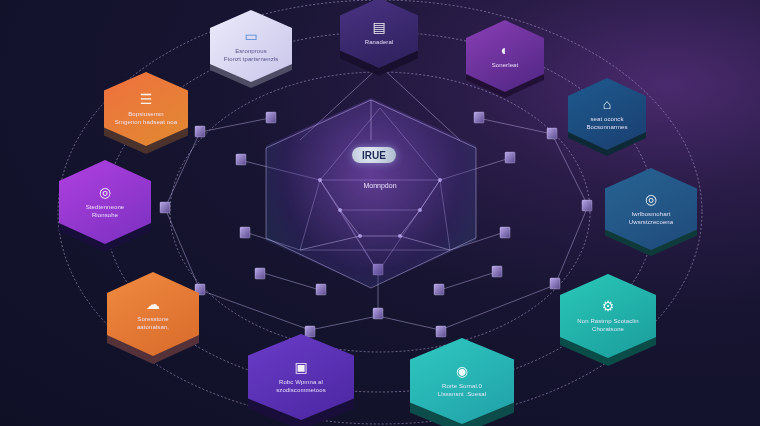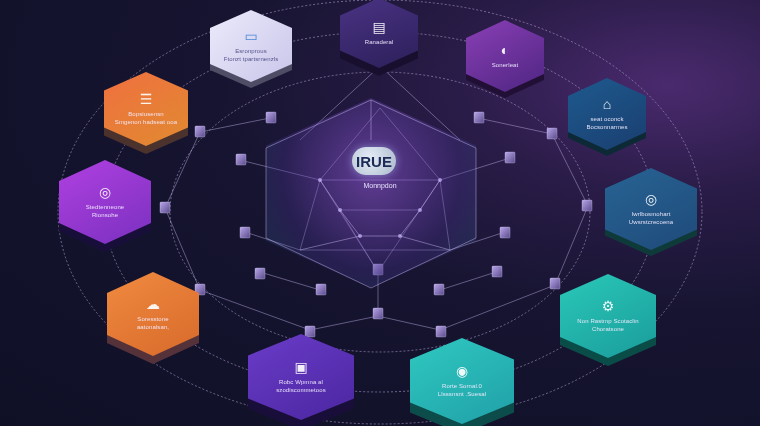--- a/index.html
+++ b/index.html
@@ -22,23 +22,23 @@
     position:absolute;
     clip-path: polygon(50% 0%, 100% 25%, 100% 75%, 50% 100%, 0% 75%, 0% 25%);
     filter: brightness(.55);
   }
   .center-hex {
     position:absolute; left:266px; top:98px; width:210px; height:190px;
     clip-path: polygon(50% 0%, 100% 25%, 100% 75%, 50% 100%, 0% 75%, 0% 25%);
     background: radial-gradient(ellipse at 50% 40%, rgba(150,90,220,.55), rgba(70,50,140,.35) 60%, rgba(40,200,190,.15) 100%);
   }
   .badge {
-    position:absolute; left:352px; top:147px; width:44px; height:28px; border-radius:14px;
+    position:absolute; left:352px; top:147px; width:44px; height:16px; border-radius:14px;
     background: radial-gradient(circle at 40% 40%, #e6edf7, #aab8cc);
-    color:#1c2b55; font-size:15px; font-weight:bold; display:flex; align-items:center; justify-content:center;
+    color:#1c2b55; font-size:10px; font-weight:bold; display:flex; align-items:center; justify-content:center;
     box-shadow:0 0 8px rgba(180,200,255,.5);
   }
   .center-label {
     position:absolute; left:330px; top:182px; width:100px; text-align:center;
     color:#e8e2ff; font-size:7px;
   }
 </style>
 </head>
 <body>
 

